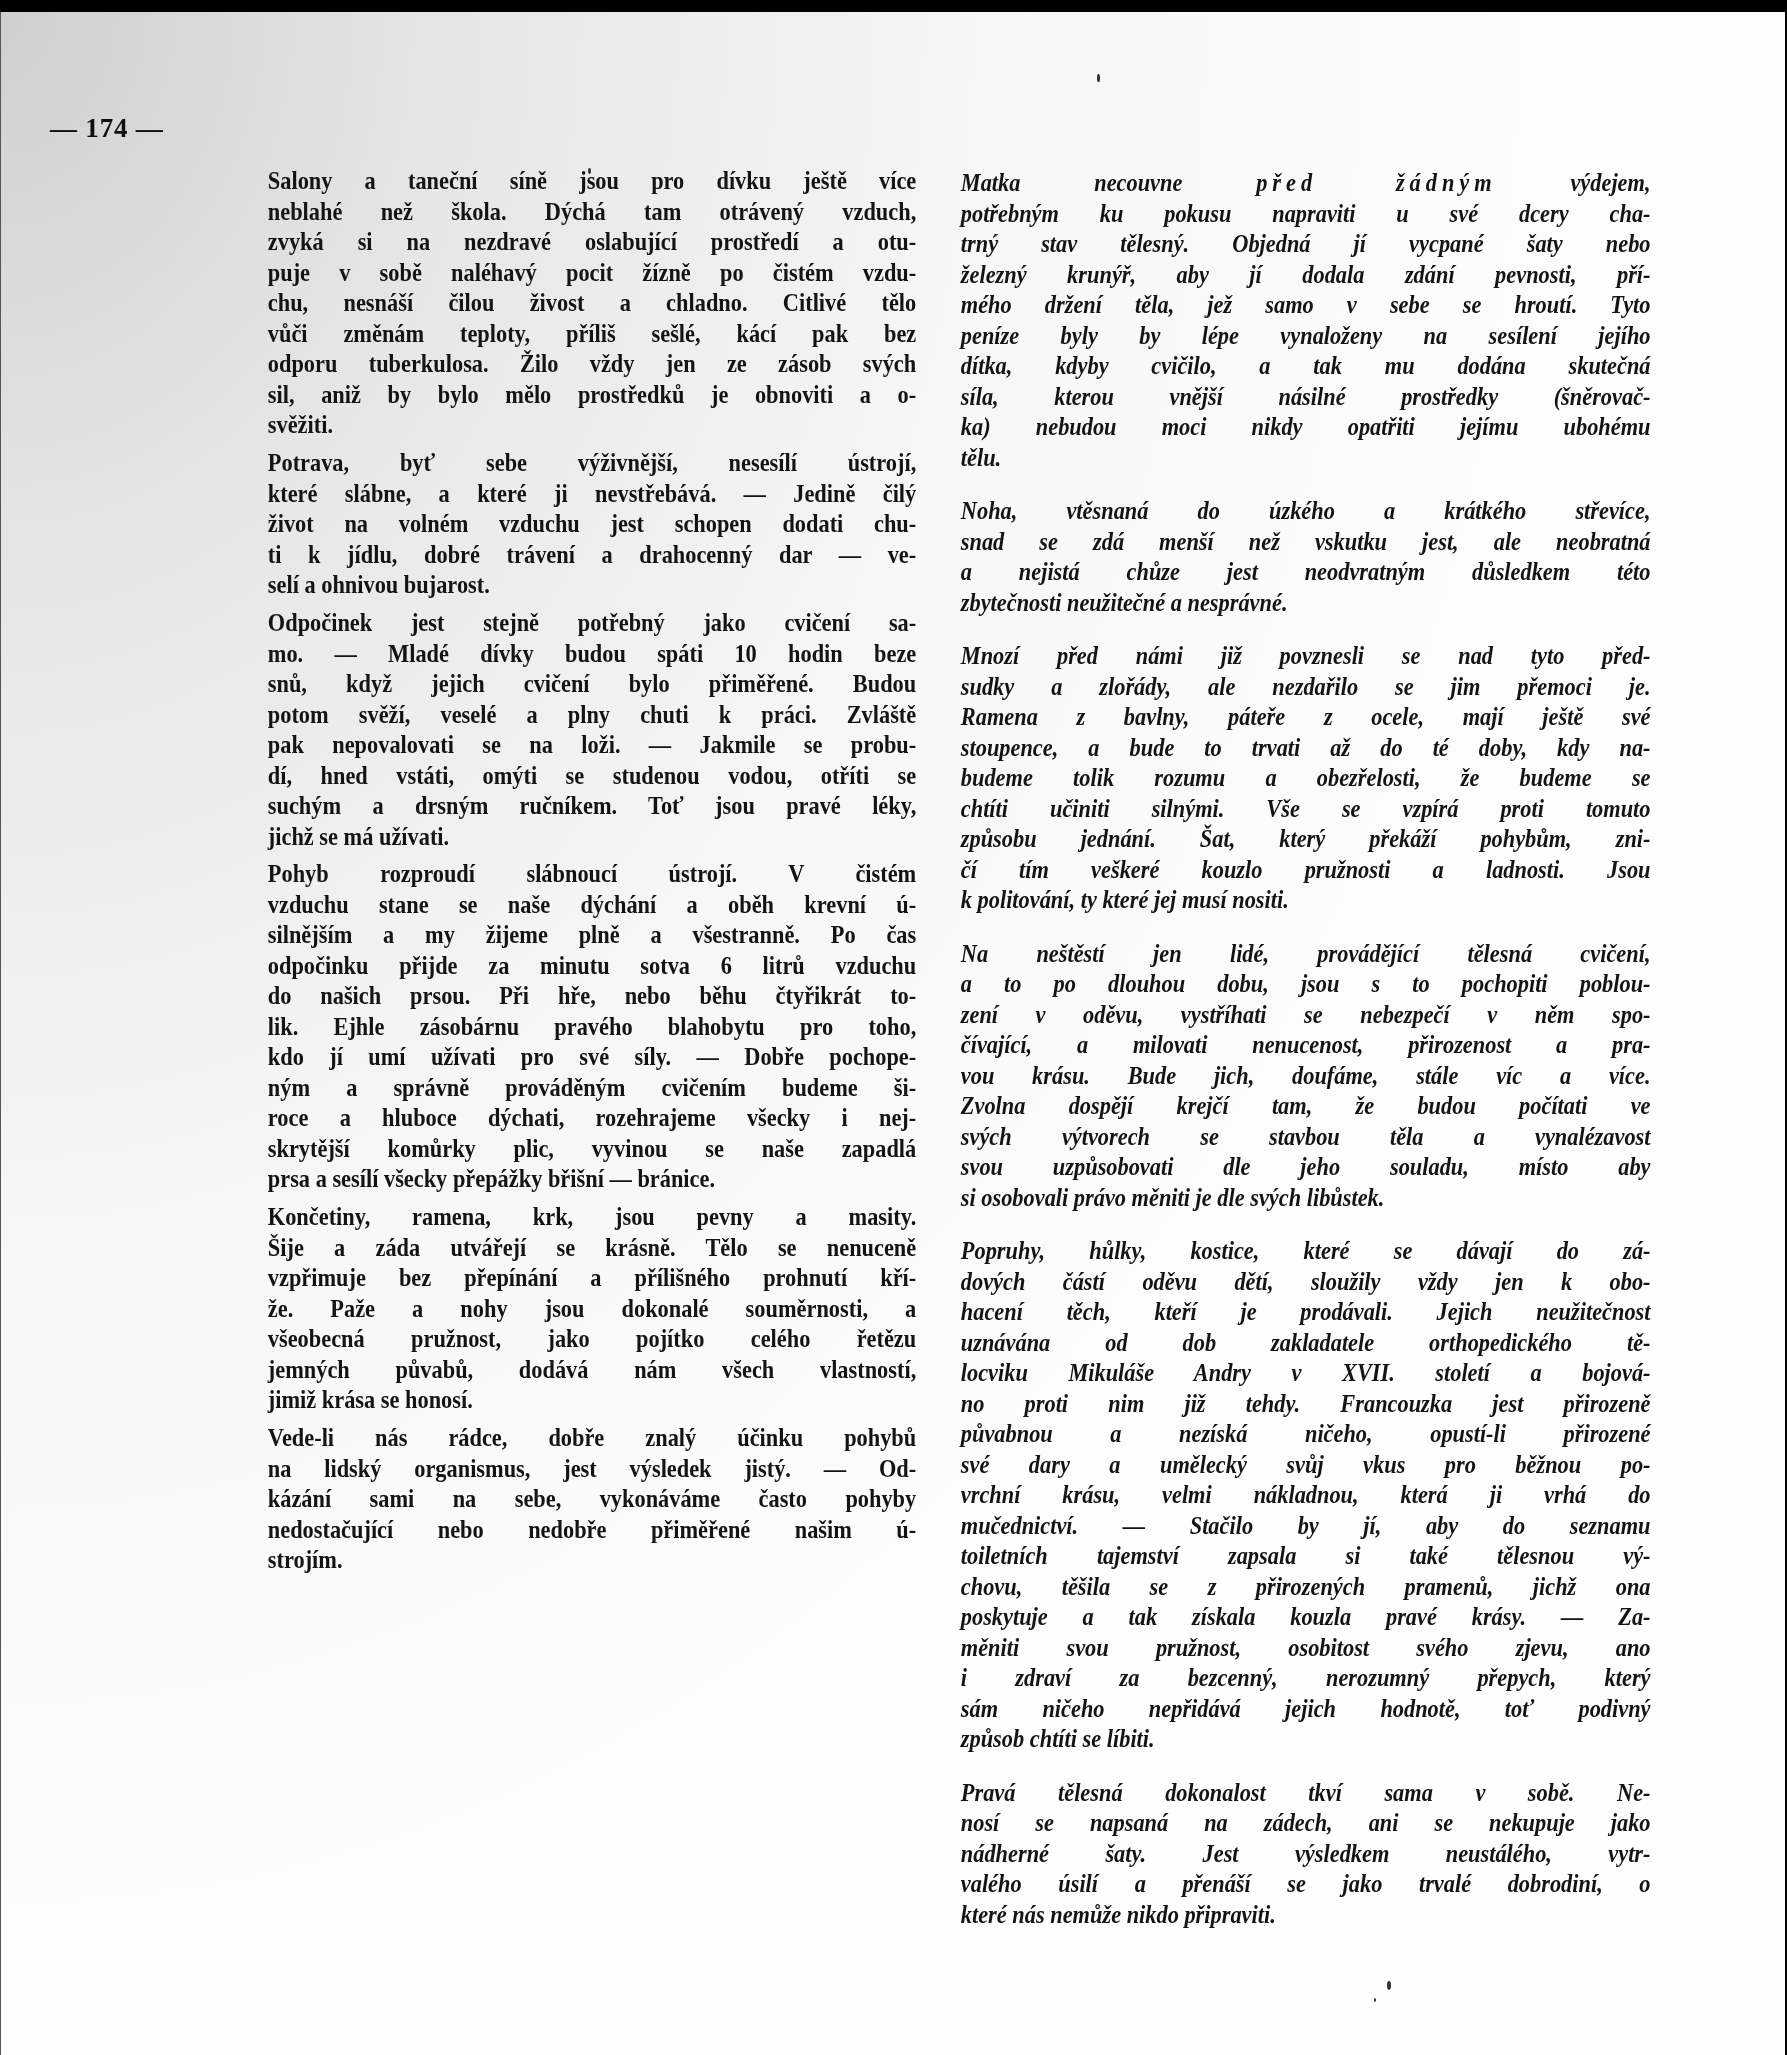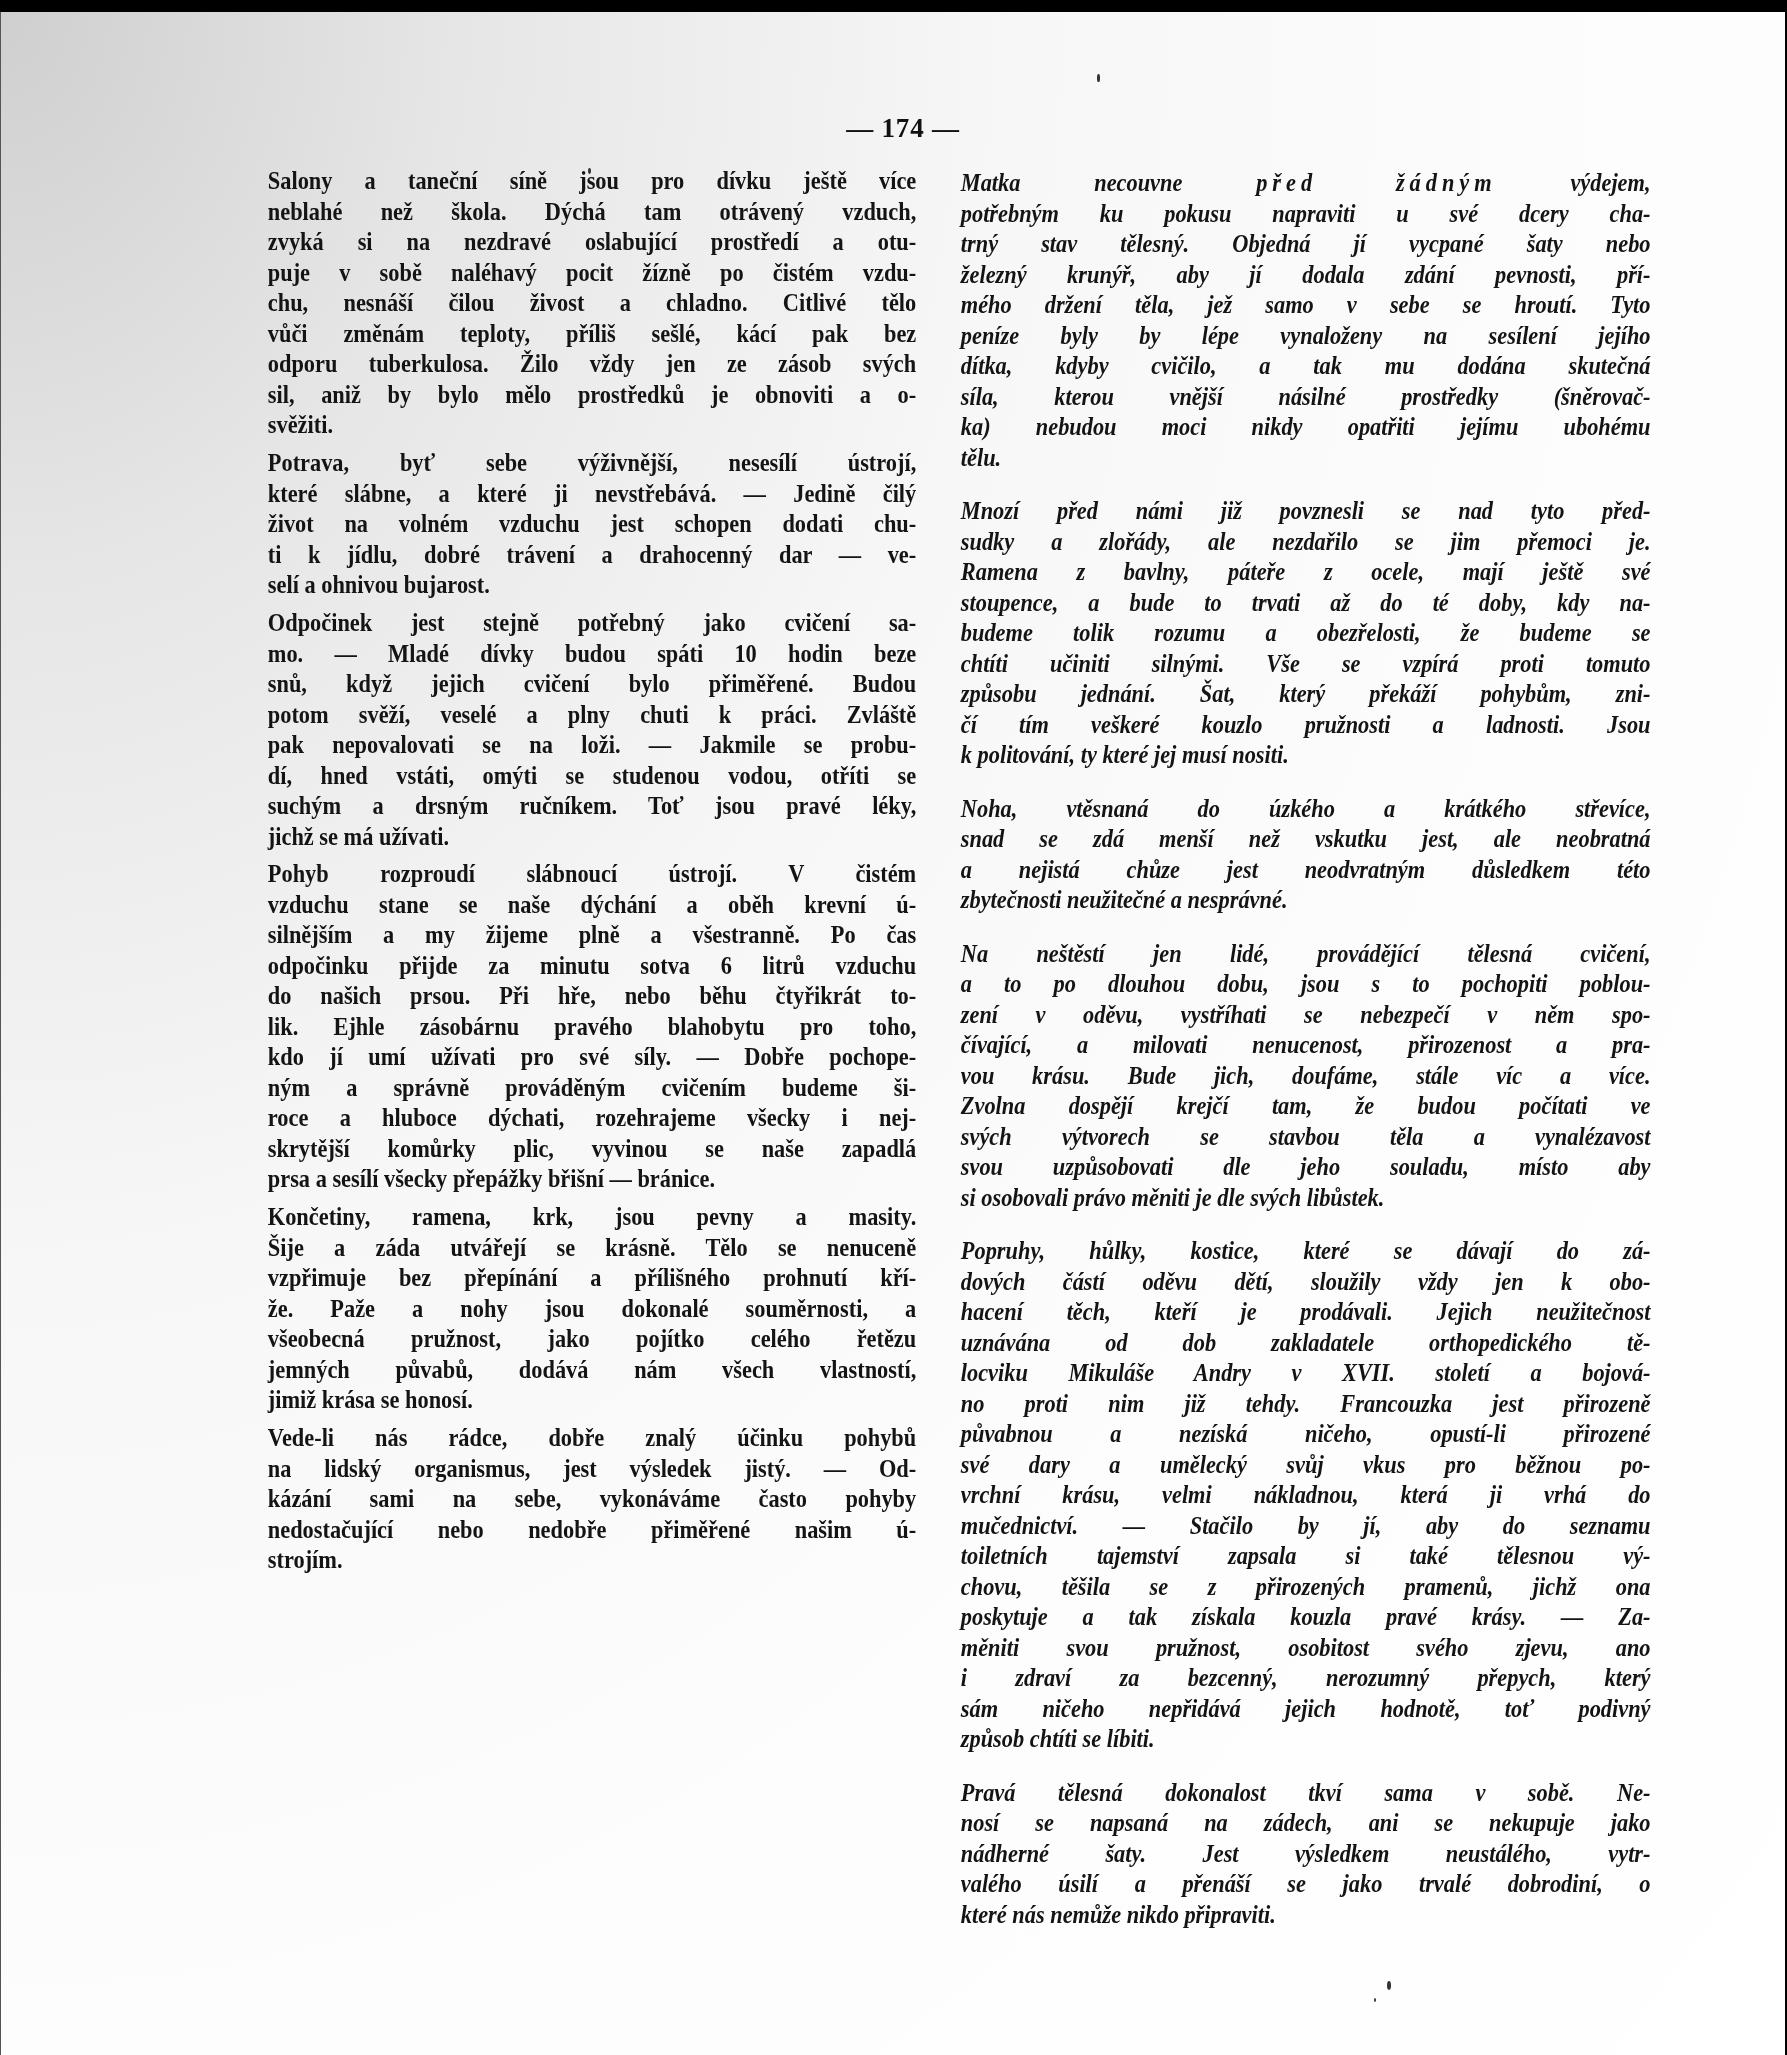--- a/index.html
+++ b/index.html
@@ -6,24 +6,24 @@
     body {
       width: 1788px; height: 2245px; position: relative; overflow: hidden;
       background: #000;
     }
     .page {
       position: absolute; left: 0; top: 12.3px; width: 1784px; height: 2218px;
       background: radial-gradient(ellipse at 0% 0%, #cfcfcf 0%, #e6e6e6 18%, #f7f7f7 40%, #fdfdfd 65%, #ffffff 100%);
       border-left: 1.6px solid #555;
     }
     .page-number {
-      position: absolute; left: 0; right: 0; top: 101px; text-align: center;
+      position: absolute; left: 0; right: 0; top: 101px; text-align: left;
       font-family: "Liberation Serif", serif; font-weight: bold;
       font-size: 27px; color: #111; letter-spacing: 0.8px;
-      padding-left: 20px;
+      padding-left: 49px;
     }
     .col {
       position: absolute; top: 154px;
       font-family: "Liberation Serif", serif; font-weight: bold;
       font-size: 26px; line-height: 30.5px; color: #141414;
       text-align: justify; hyphens: manual;
       transform-origin: 0 0;
     }
     .col.left { left: 241px; width: 674px; }
     .col.right { left: 934px; width: 715px; top: 156px; font-style: italic; }
@@ -106,35 +106,35 @@
         <span class="ln" style="display: block; text-align-last: justify; width: 832px; transform: scaleX(0.86); transform-origin: 0px 0px;">trný stav tělesný.  Objedná jí vycpané šaty nebo</span>
         <span class="ln" style="display: block; text-align-last: justify; width: 832px; transform: scaleX(0.86); transform-origin: 0px 0px;">železný krunýř, aby jí dodala zdání pevnosti, pří-</span>
         <span class="ln" style="display: block; text-align-last: justify; width: 832px; transform: scaleX(0.86); transform-origin: 0px 0px;">mého držení těla, jež samo v sebe se hroutí. Tyto</span>
         <span class="ln" style="display: block; text-align-last: justify; width: 832px; transform: scaleX(0.86); transform-origin: 0px 0px;">peníze byly by lépe vynaloženy na sesílení jejího</span>
         <span class="ln" style="display: block; text-align-last: justify; width: 832px; transform: scaleX(0.86); transform-origin: 0px 0px;">dítka, kdyby cvičilo, a tak mu dodána skutečná</span>
         <span class="ln" style="display: block; text-align-last: justify; width: 832px; transform: scaleX(0.86); transform-origin: 0px 0px;">síla, kterou vnější násilné prostředky (šněrovač-</span>
         <span class="ln" style="display: block; text-align-last: justify; width: 832px; transform: scaleX(0.86); transform-origin: 0px 0px;">ka) nebudou moci nikdy opatřiti jejímu ubohému</span>
         <span class="ln last" style="display: block; text-align-last: left; width: 832px; transform: scaleX(0.86); transform-origin: 0px 0px;">tělu.</span>
       </p>
       <p class="para">
+        <span class="ln" style="text-indent: 30px; display: block; text-align-last: justify; width: 832px; transform: scaleX(0.86); transform-origin: 0px 0px;">Noha, vtěsnaná do úzkého a krátkého střevíce,</span>
+        <span class="ln" style="display: block; text-align-last: justify; width: 832px; transform: scaleX(0.86); transform-origin: 0px 0px;">snad se zdá menší než vskutku jest, ale neobratná</span>
+        <span class="ln" style="display: block; text-align-last: justify; width: 832px; transform: scaleX(0.86); transform-origin: 0px 0px;">a nejistá chůze jest neodvratným důsledkem této</span>
+        <span class="ln last" style="display: block; text-align-last: left; width: 832px; transform: scaleX(0.86); transform-origin: 0px 0px;">zbytečnosti neužitečné a nesprávné.</span>
+      </p>
+      <p class="para">
         <span class="ln" style="text-indent: 30px; display: block; text-align-last: justify; width: 832px; transform: scaleX(0.86); transform-origin: 0px 0px;">Mnozí před námi již povznesli se nad tyto před-</span>
         <span class="ln" style="display: block; text-align-last: justify; width: 832px; transform: scaleX(0.86); transform-origin: 0px 0px;">sudky a zlořády, ale nezdařilo se jim přemoci je.</span>
         <span class="ln" style="display: block; text-align-last: justify; width: 832px; transform: scaleX(0.86); transform-origin: 0px 0px;">Ramena z bavlny, páteře z ocele, mají ještě své</span>
         <span class="ln" style="display: block; text-align-last: justify; width: 832px; transform: scaleX(0.86); transform-origin: 0px 0px;">stoupence, a bude to trvati až do té doby, kdy na-</span>
         <span class="ln" style="display: block; text-align-last: justify; width: 832px; transform: scaleX(0.86); transform-origin: 0px 0px;">budeme tolik rozumu a obezřelosti, že budeme se</span>
         <span class="ln" style="display: block; text-align-last: justify; width: 832px; transform: scaleX(0.86); transform-origin: 0px 0px;">chtíti učiniti silnými. Vše se vzpírá proti tomuto</span>
         <span class="ln" style="display: block; text-align-last: justify; width: 832px; transform: scaleX(0.86); transform-origin: 0px 0px;">způsobu jednání. Šat, který překáží pohybům, zni-</span>
         <span class="ln" style="display: block; text-align-last: justify; width: 832px; transform: scaleX(0.86); transform-origin: 0px 0px;">čí tím veškeré kouzlo pružnosti a ladnosti. Jsou</span>
         <span class="ln last" style="display: block; text-align-last: left; width: 832px; transform: scaleX(0.86); transform-origin: 0px 0px;">k politování, ty které jej musí nositi.</span>
-      </p>
-      <p class="para">
-        <span class="ln" style="text-indent: 30px; display: block; text-align-last: justify; width: 832px; transform: scaleX(0.86); transform-origin: 0px 0px;">Noha, vtěsnaná do úzkého a krátkého střevíce,</span>
-        <span class="ln" style="display: block; text-align-last: justify; width: 832px; transform: scaleX(0.86); transform-origin: 0px 0px;">snad se zdá menší než vskutku jest, ale neobratná</span>
-        <span class="ln" style="display: block; text-align-last: justify; width: 832px; transform: scaleX(0.86); transform-origin: 0px 0px;">a nejistá chůze jest neodvratným důsledkem této</span>
-        <span class="ln last" style="display: block; text-align-last: left; width: 832px; transform: scaleX(0.86); transform-origin: 0px 0px;">zbytečnosti neužitečné a nesprávné.</span>
       </p>
       <p class="para">
         <span class="ln" style="text-indent: 30px; display: block; text-align-last: justify; width: 832px; transform: scaleX(0.86); transform-origin: 0px 0px;">Na neštěstí jen lidé, provádějící tělesná cvičení,</span>
         <span class="ln" style="display: block; text-align-last: justify; width: 832px; transform: scaleX(0.86); transform-origin: 0px 0px;">a to po dlouhou dobu, jsou s to pochopiti poblou-</span>
         <span class="ln" style="display: block; text-align-last: justify; width: 832px; transform: scaleX(0.86); transform-origin: 0px 0px;">zení v oděvu, vystříhati se nebezpečí v něm spo-</span>
         <span class="ln" style="display: block; text-align-last: justify; width: 832px; transform: scaleX(0.86); transform-origin: 0px 0px;">čívající, a milovati nenucenost, přirozenost a pra-</span>
         <span class="ln" style="display: block; text-align-last: justify; width: 832px; transform: scaleX(0.86); transform-origin: 0px 0px;">vou krásu.  Bude jich, doufáme, stále víc a více.</span>
         <span class="ln" style="display: block; text-align-last: justify; width: 832px; transform: scaleX(0.86); transform-origin: 0px 0px;">Zvolna dospějí krejčí tam, že budou počítati ve</span>
         <span class="ln" style="display: block; text-align-last: justify; width: 832px; transform: scaleX(0.86); transform-origin: 0px 0px;">svých výtvorech se stavbou těla a vynalézavost</span>
         <span class="ln" style="display: block; text-align-last: justify; width: 832px; transform: scaleX(0.86); transform-origin: 0px 0px;">svou uzpůsobovati dle jeho souladu, místo aby</span>

